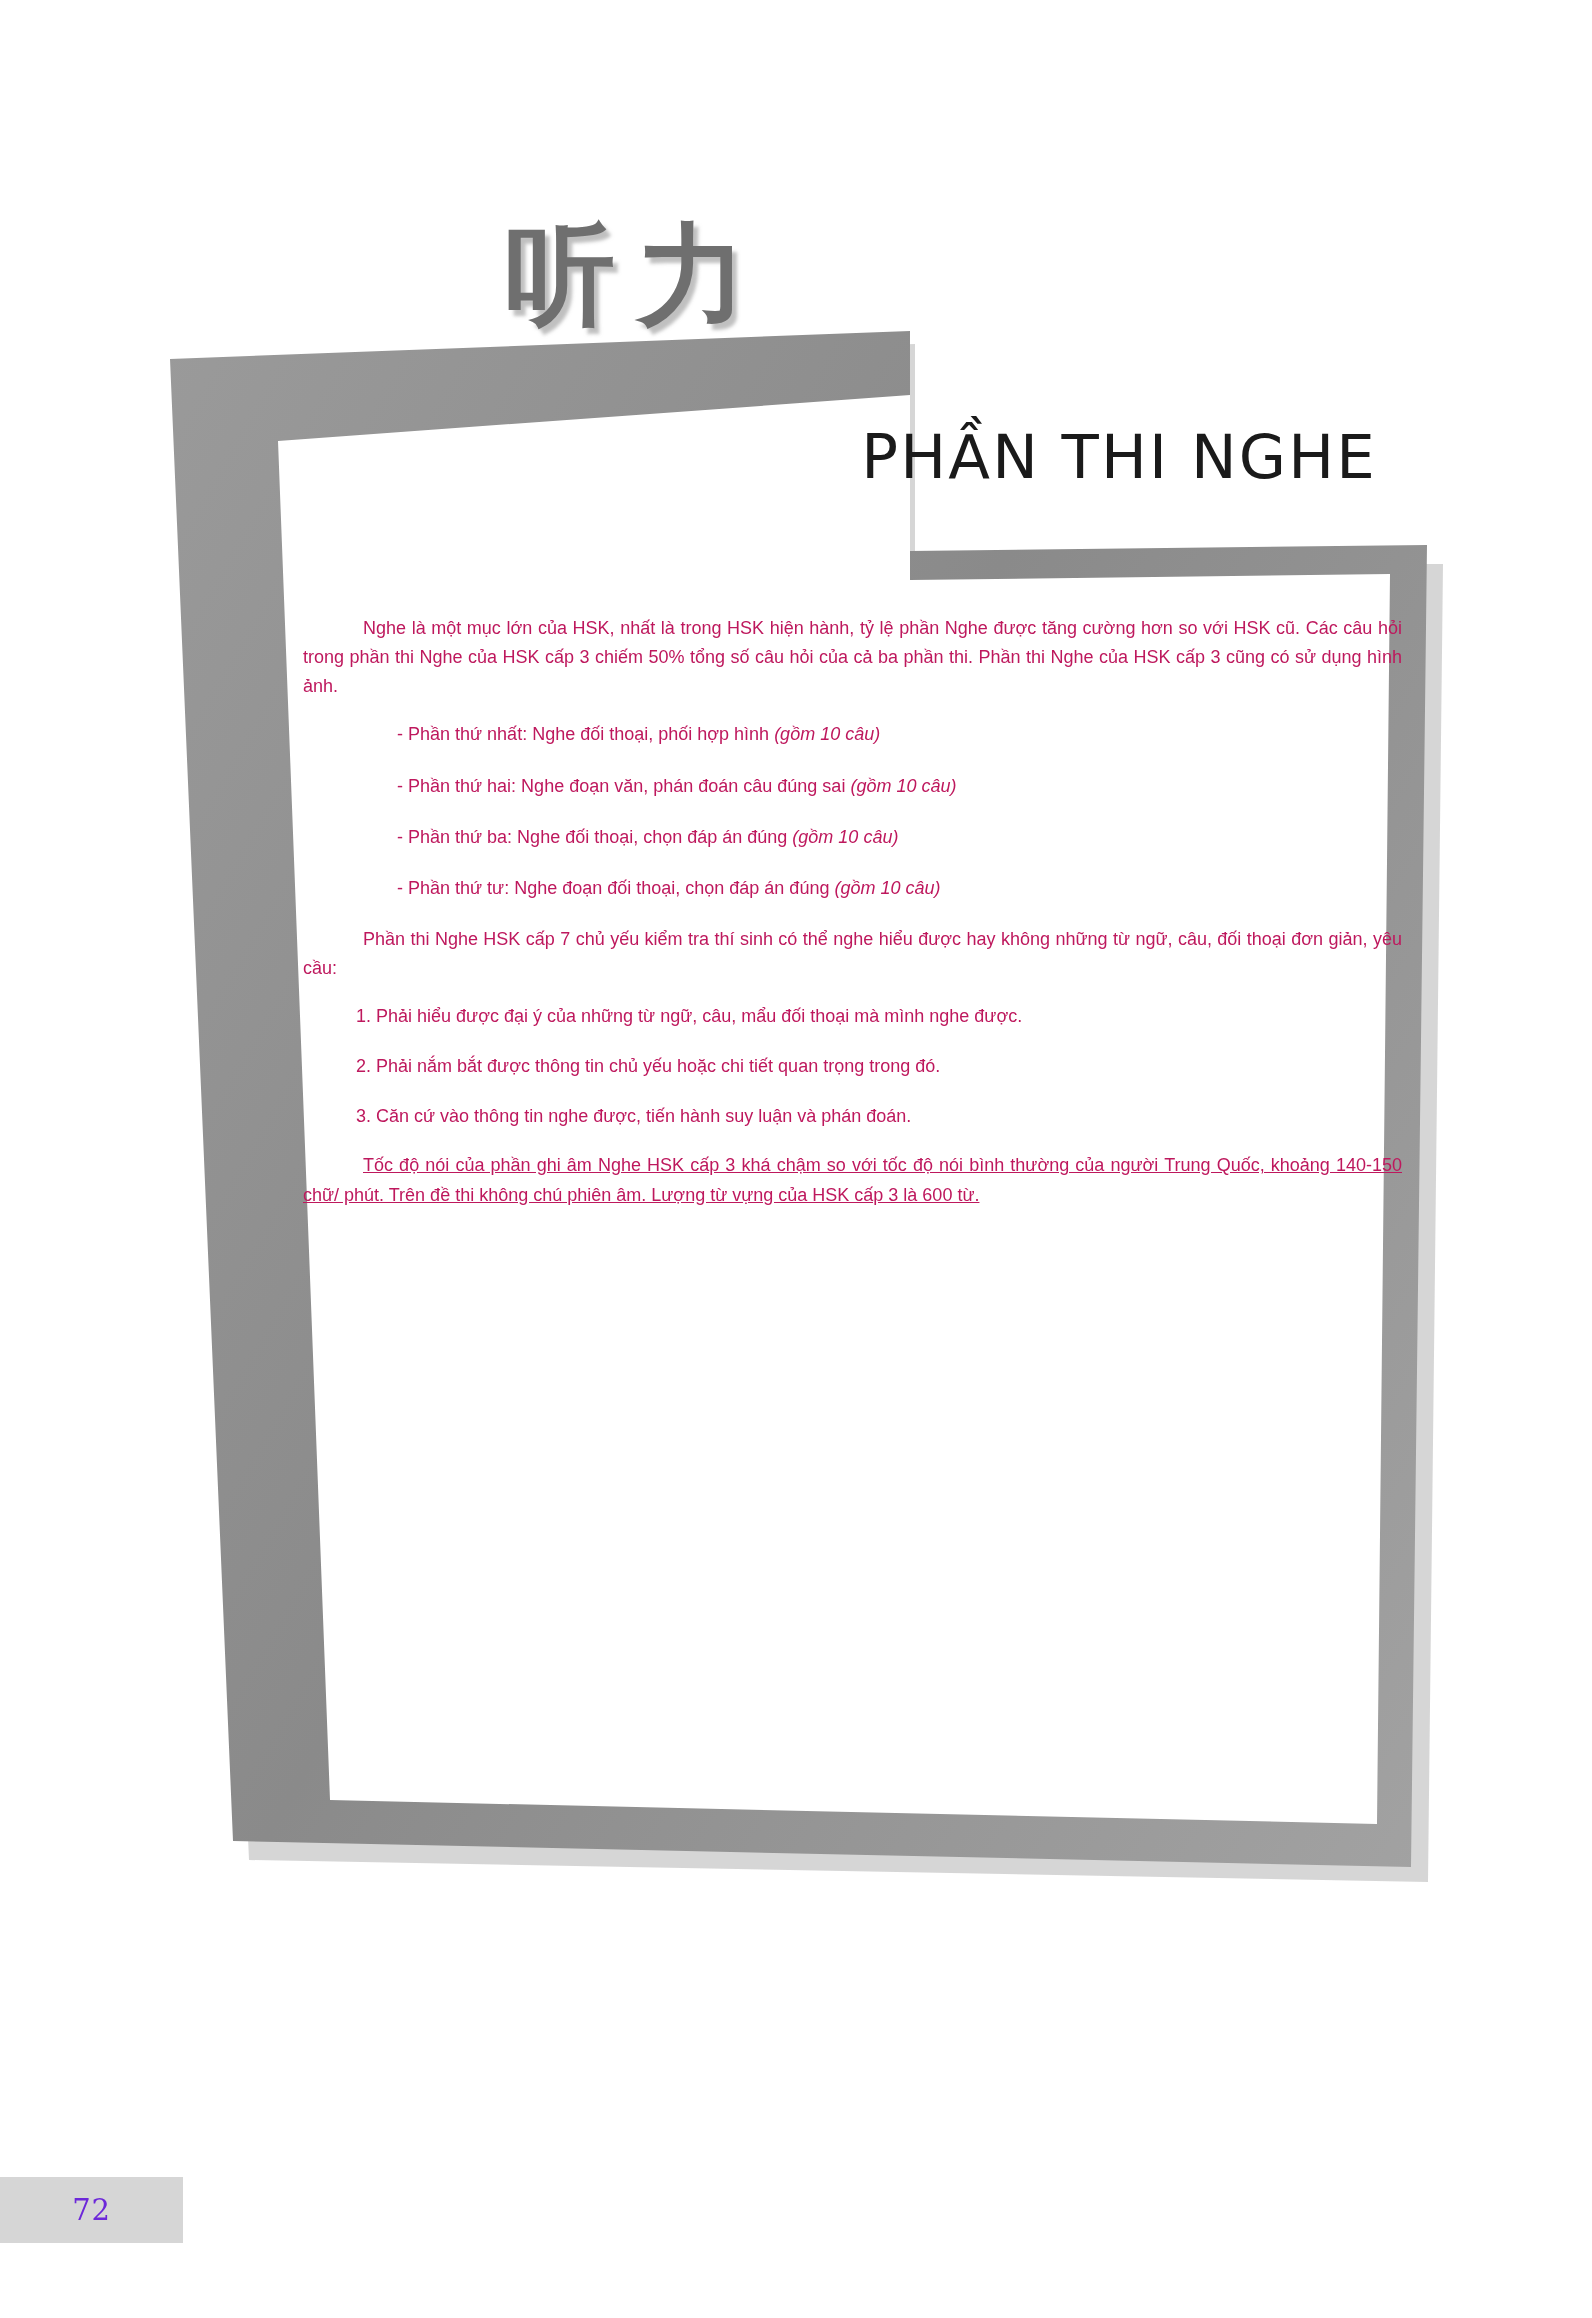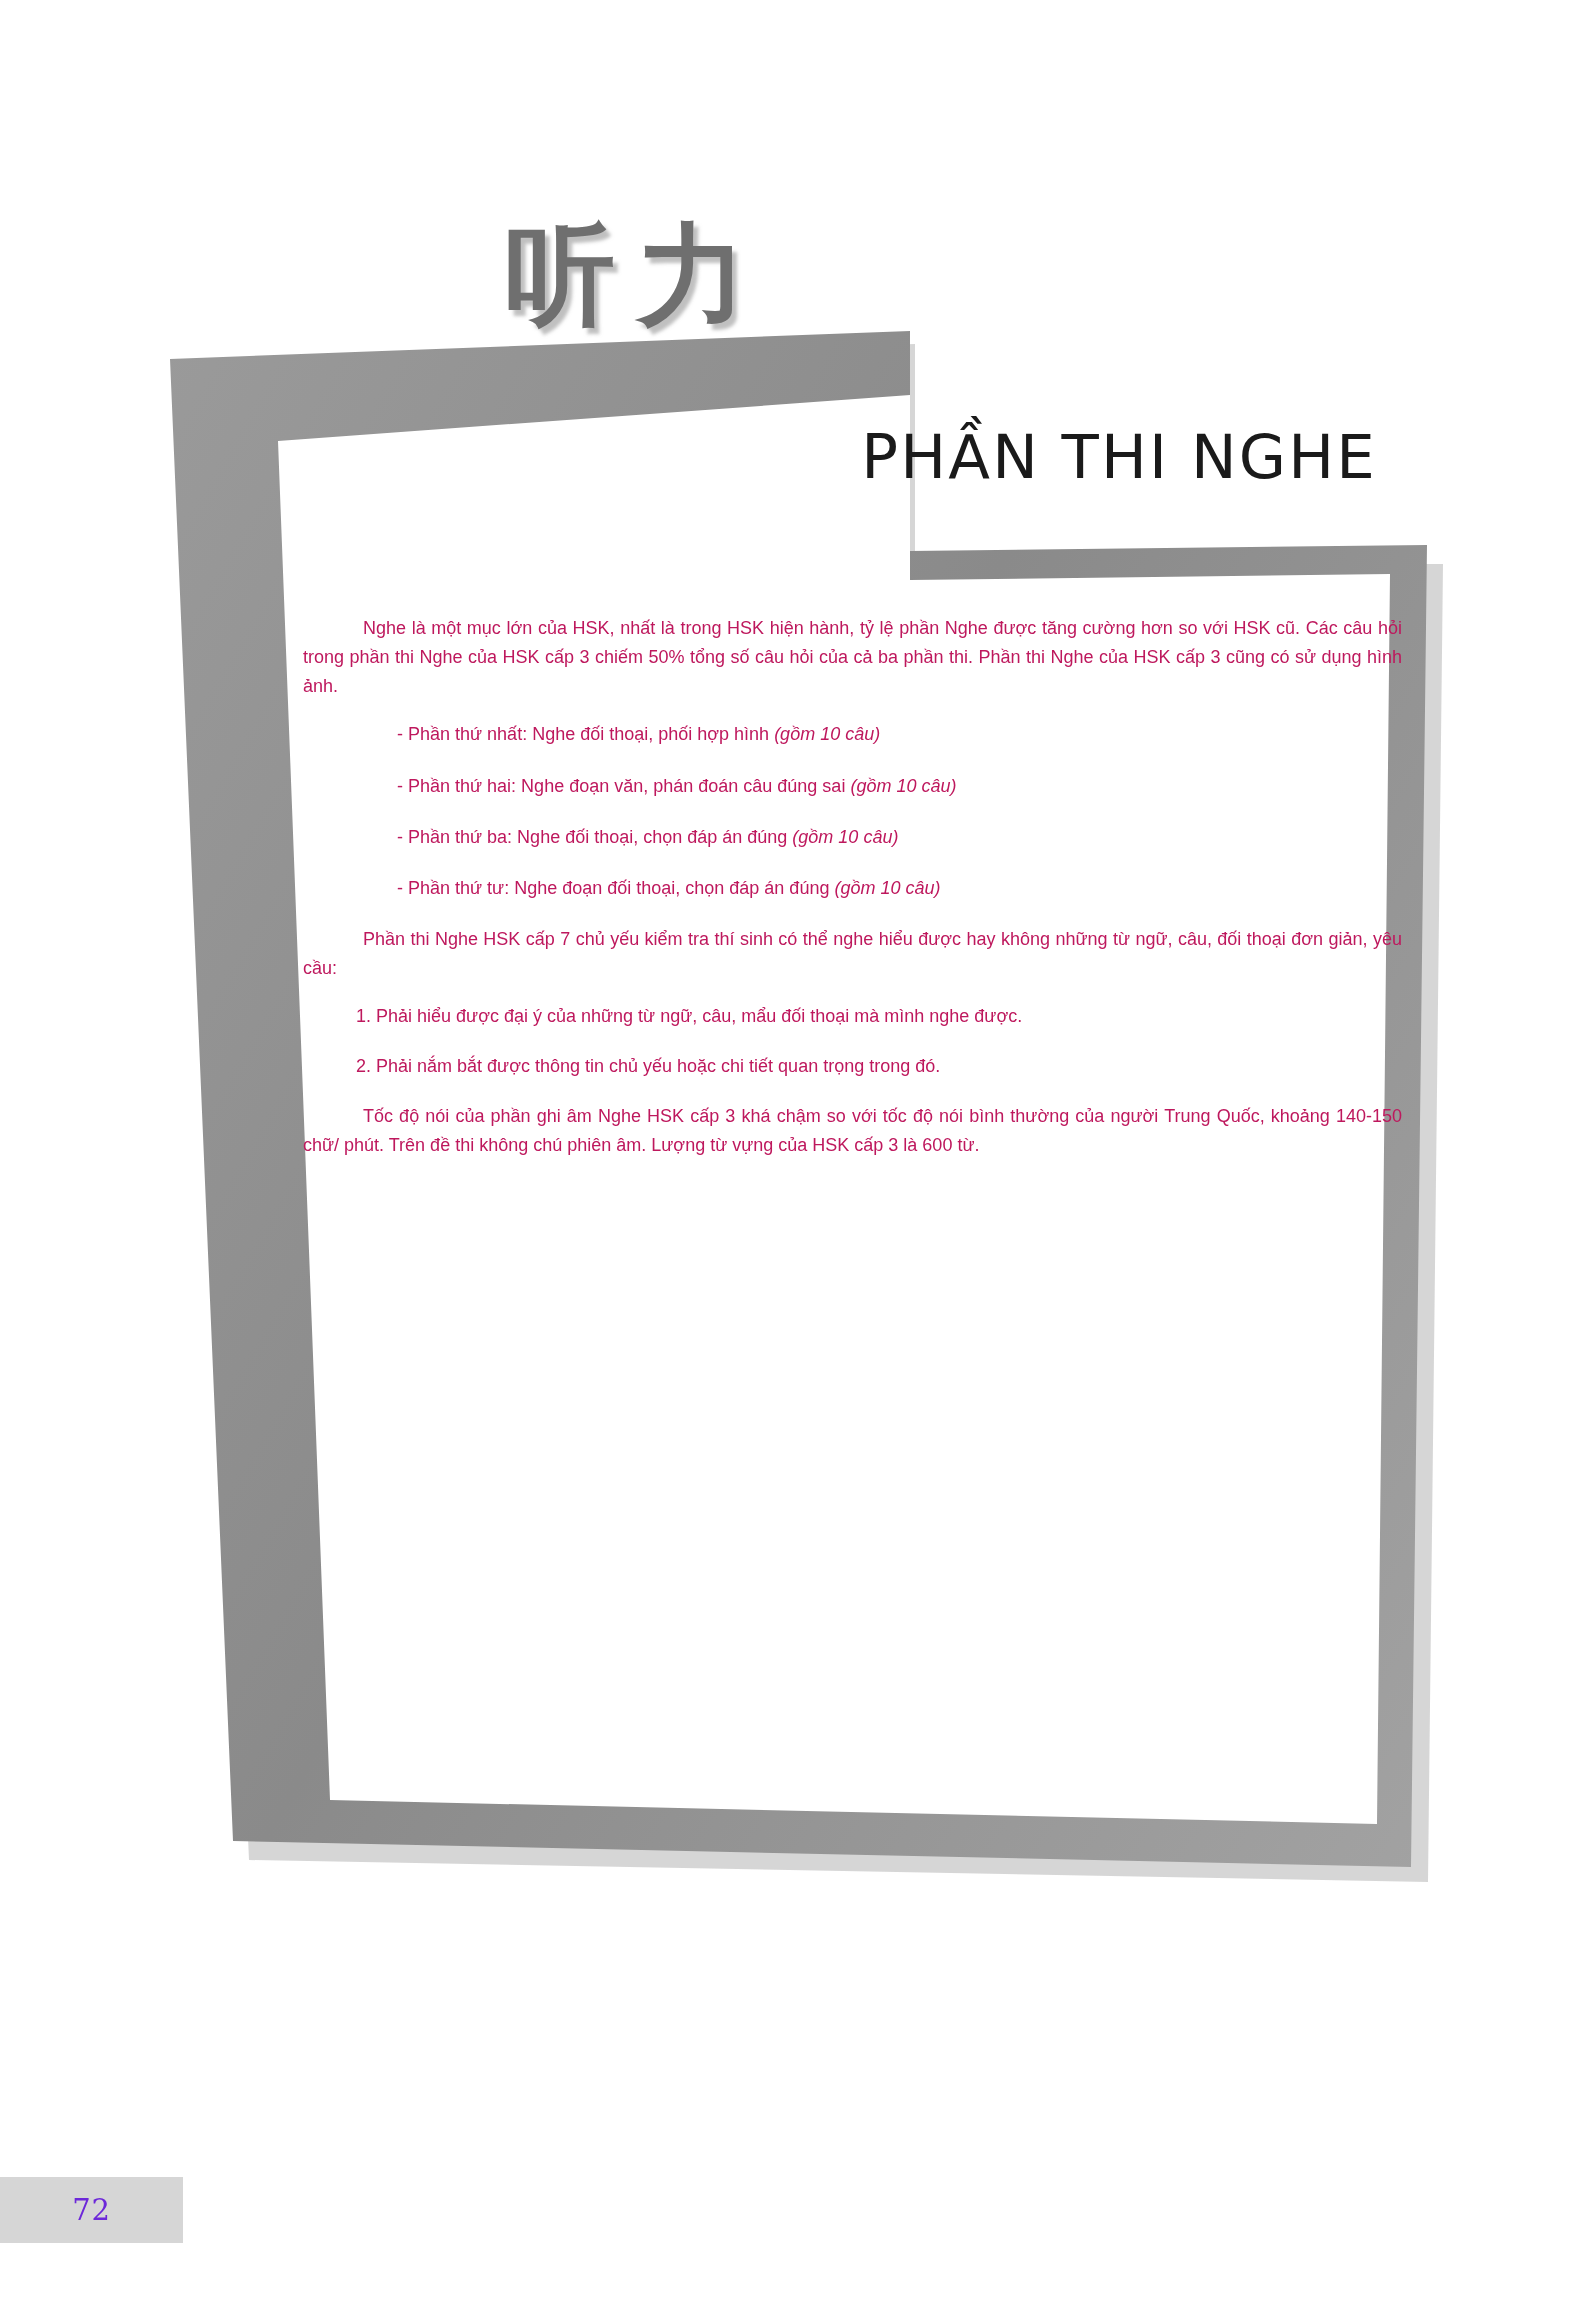--- a/index.html
+++ b/index.html
@@ -109,21 +109,21 @@
   }
   #content p.num {
     margin-left: 53px;
     padding-left: 41px;
     text-indent: -41px;
     margin-bottom: 20.5px;
   }
   #content em {
     font-style: italic;
   }
-  .last { margin-bottom: 0 !important; }
+  .last { margin-bottom: 0 !important; text-decoration: underline; }
 
   
   #page-number-box {
     position: absolute;
     left: 0px;
     top: 2177px;
     width: 183px;
     height: 66px;
     background: #d6d6d6;
     display: flex;
@@ -152,20 +152,21 @@
 
   <div id="content">
       <p class="indent">Nghe là một mục lớn của HSK, nhất là trong HSK hiện hành, tỷ lệ phần Nghe được tăng cường hơn so với HSK cũ. Các câu hỏi trong phần thi Nghe của HSK cấp 3 chiếm 50% tổng số câu hỏi của cả ba phần thi. Phần thi Nghe của HSK cấp 3 cũng có sử dụng hình ảnh.</p>
       <p class="dash">- Phần thứ nhất: Nghe đối thoại, phối hợp hình <em>(gồm 10 câu)</em></p>
       <p class="dash">- Phần thứ hai: Nghe đoạn văn, phán đoán câu đúng sai <em>(gồm 10 câu)</em></p>
       <p class="dash">- Phần thứ ba: Nghe đối thoại, chọn đáp án đúng <em>(gồm 10 câu)</em></p>
       <p class="dash">- Phần thứ tư: Nghe đoạn đối thoại, chọn đáp án đúng <em>(gồm 10 câu)</em></p>
       <p class="indent">Phần thi Nghe HSK cấp 7 chủ yếu kiểm tra thí sinh có thể nghe hiểu được hay không những từ ngữ, câu, đối thoại đơn giản, yêu cầu:</p>
       <p class="num">1. Phải hiểu được đại ý của những từ ngữ, câu, mẩu đối thoại mà mình nghe được.</p>
       <p class="num">2. Phải nắm bắt được thông tin chủ yếu hoặc chi tiết quan trọng trong đó.</p>
+      <p class="num">3. Căn cứ vào thông tin nghe được, tiến hành suy luận và phán đoán.</p>
       <p class="indent last">Tốc độ nói của phần ghi âm Nghe HSK cấp 3 khá chậm so với tốc độ nói bình thường của người Trung Quốc, khoảng 140-150 chữ/ phút. Trên đề thi không chú phiên âm. Lượng từ vựng của HSK cấp 3 là 600 từ.</p>
     </div>
 
   <div id="page-number-box">
     <span id="page-number">72</span>
   </div>
 
 </div>
 
 

